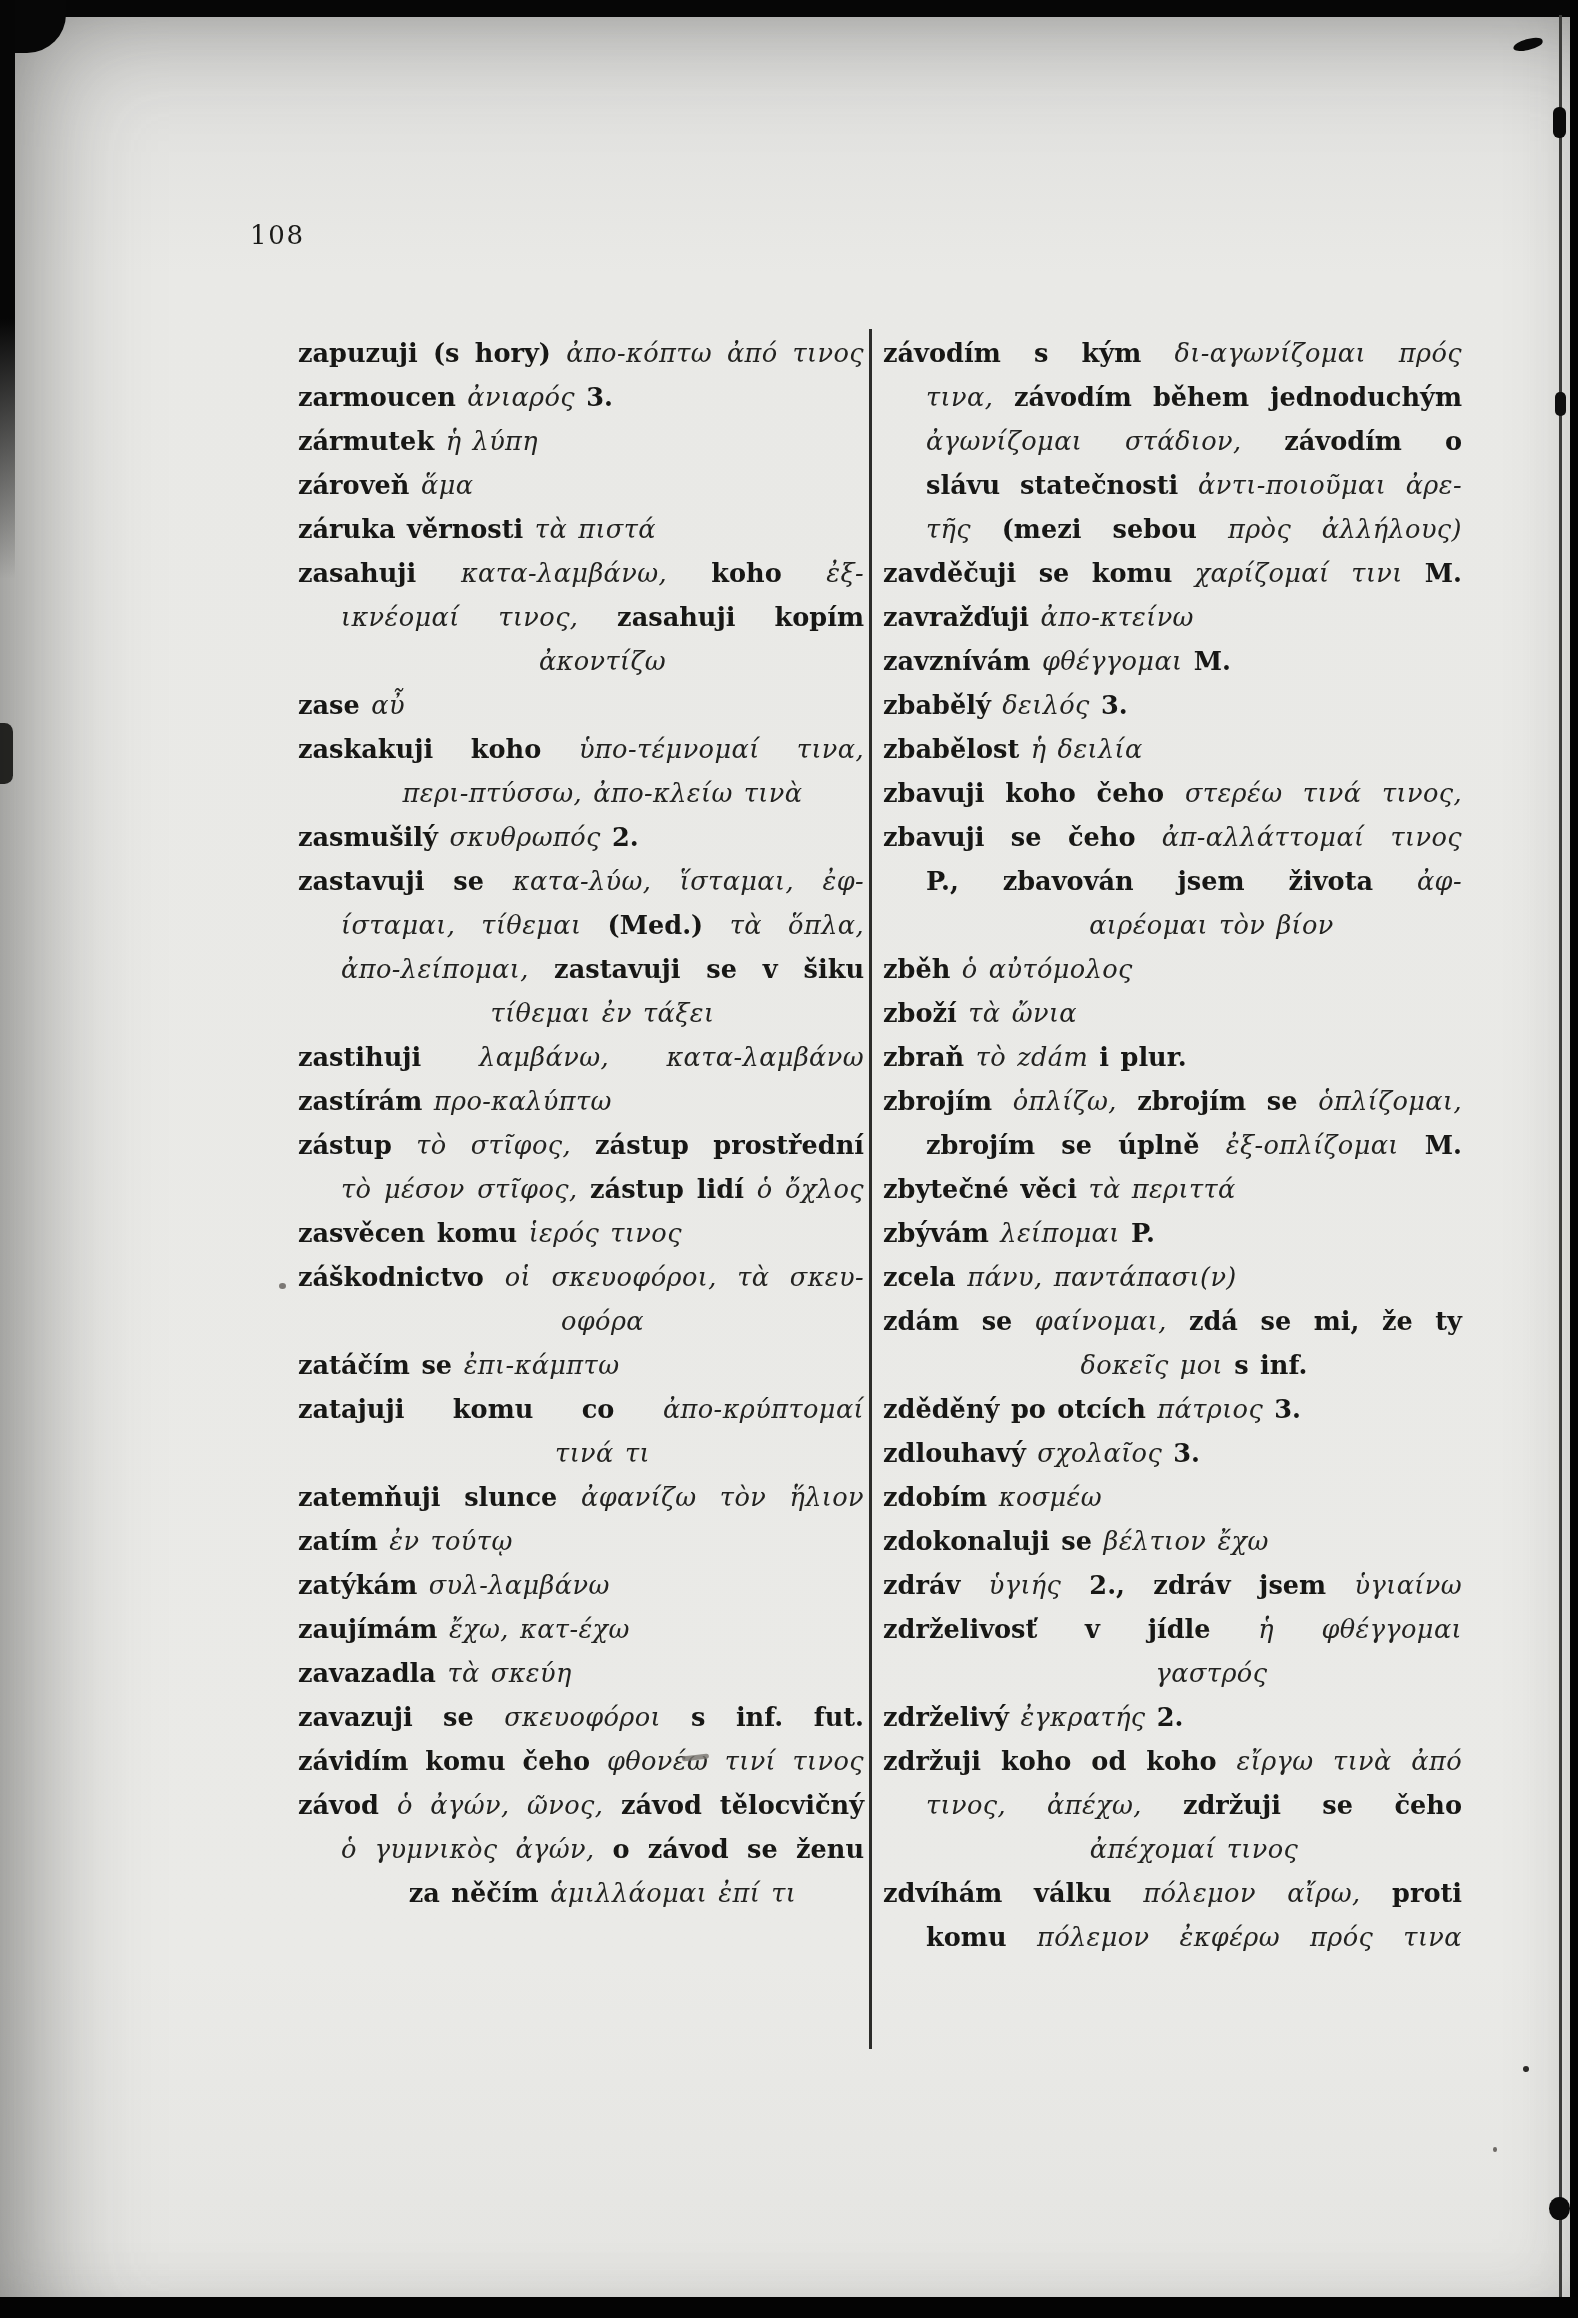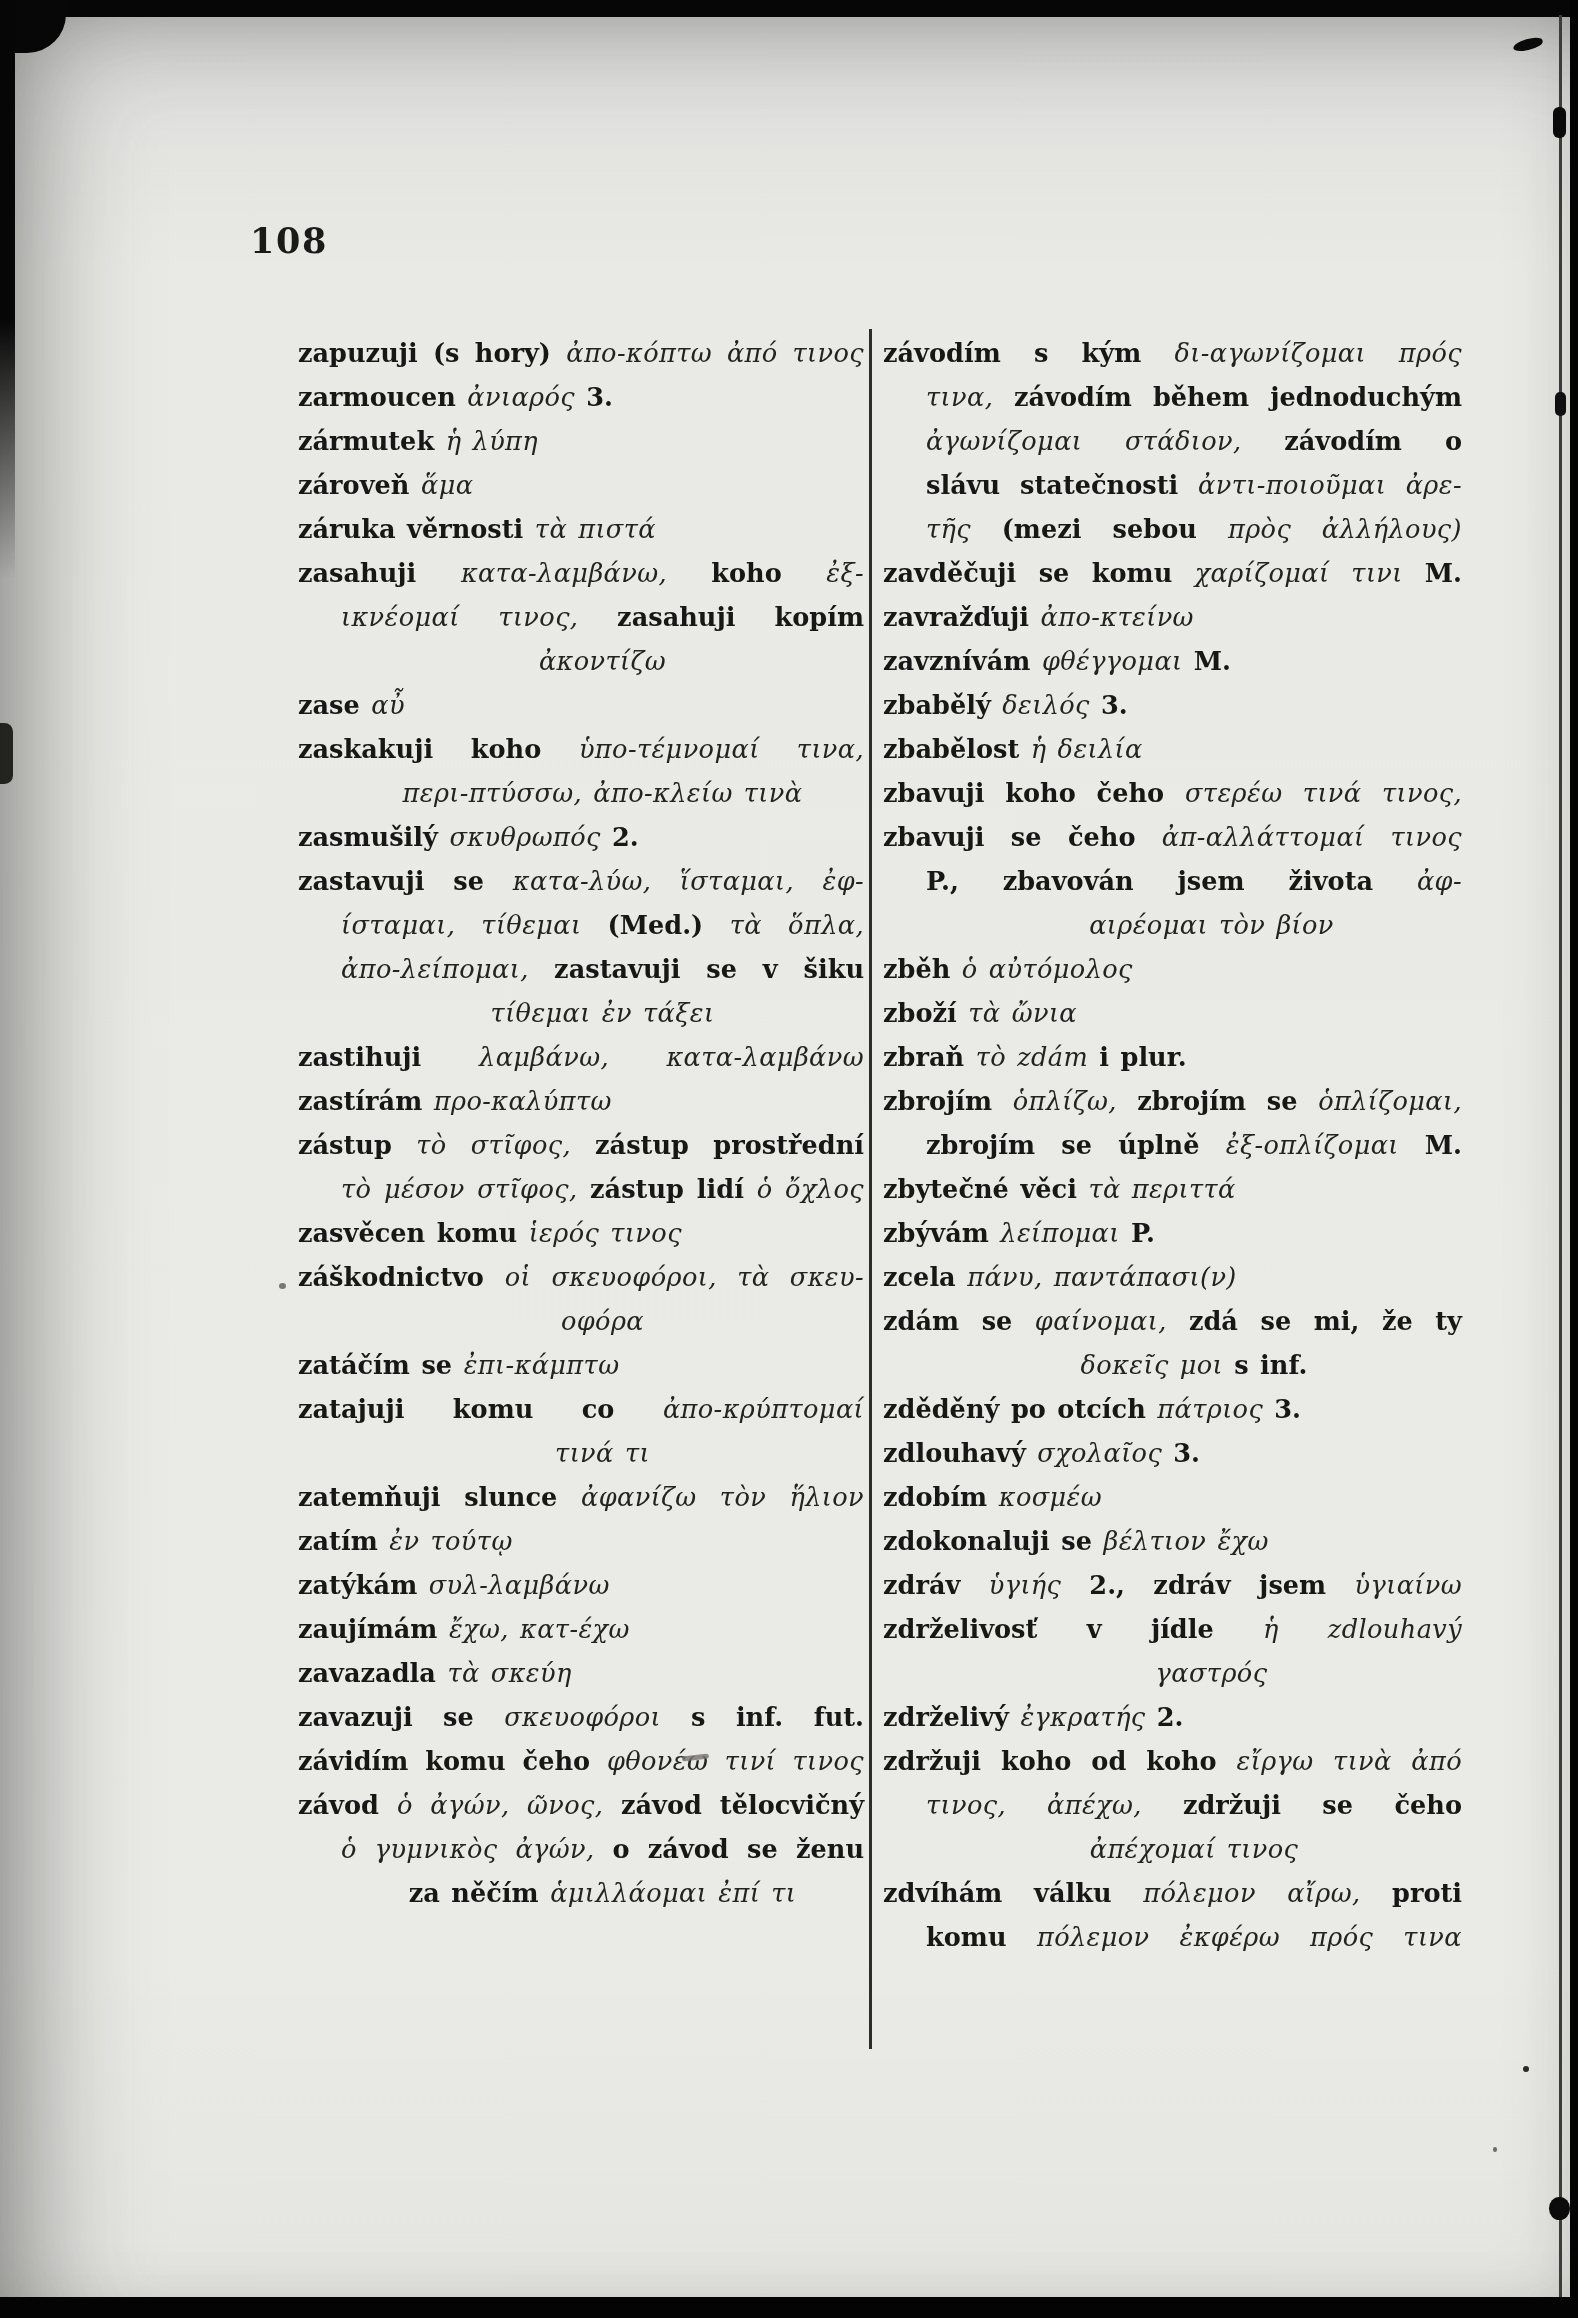--- a/index.html
+++ b/index.html
@@ -25,21 +25,21 @@
   .fold-ink-blob-3{position:absolute;left:1549px;top:2197px;width:20.5px;height:23px;background:#0b0b0b;border-radius:50%;}
   .ink-mark-comma{position:absolute;left:1513px;top:39px;width:30px;height:11px;background:#0a0a0a;
         border-radius:60% 40% 55% 45%;transform:rotate(-12deg);}
   .scan-border-bottom{position:absolute;left:0;top:2297px;width:1579px;height:21px;background:#040404;}
   .ink-speck-a{position:absolute;left:279px;top:1283px;width:6.8px;height:6px;background:#55524e;border-radius:50%;opacity:.75;}
   .ink-speck-b{position:absolute;left:682px;top:1755px;width:27px;height:5.1px;background:#77736e;
         border-radius:2.6px;transform:rotate(-7deg);opacity:.8;}
   .ink-speck-c{position:absolute;left:1523px;top:2066px;width:6px;height:6px;background:#2c2a28;border-radius:50%;}
   .ink-speck-d{position:absolute;left:1493px;top:2147px;width:4.3px;height:5.1px;background:#6e6a66;border-radius:50%;}
   
-  .page-number{position:absolute;left:250px;top:220px;font-size:35px;font-weight:bold;
+  .page-number{position:absolute;left:250px;top:220px;font-size:26px;font-weight:normal;
         color:#1a1a18;letter-spacing:1.7px;}
   .column{position:absolute;top:331px;color:#1d1d1b;}
   #col-left{left:298px;width:566px;}
   #col-right{left:883px;width:579px;}
   .column-divider{position:absolute;left:869px;top:329px;width:2.6px;height:1720px;background:#2c2c2a;}
   .line{height:44px;line-height:44px;font-size:25.6px;word-spacing:2.6px;white-space:normal;overflow:visible;}
   .line.j{text-align:justify;text-align-last:justify;-moz-text-align-last:justify;text-justify:inter-word;}
   .ind1{padding-left:43px;text-align:center;}
   .ind2{padding-left:78px;text-align:center;}
   .latin{font-weight:bold;color:#171715;}
@@ -113,21 +113,21 @@
       <div class="line ind0"><span class="latin">zbytečné věci </span><span class="greek">τὰ περιττά</span></div>
       <div class="line ind0"><span class="latin">zbývám </span><span class="greek">λείπομαι </span><span class="latin">P.</span></div>
       <div class="line ind0"><span class="latin">zcela </span><span class="greek">πάνυ, παντάπασι(ν)</span></div>
       <div class="line ind0 j"><span class="latin">zdám se </span><span class="greek">φαίνομαι, </span><span class="latin">zdá se mi, že ty</span></div>
       <div class="line ind1"><span class="greek">δοκεῖς μοι </span><span class="latin">s inf.</span></div>
       <div class="line ind0"><span class="latin">zděděný po otcích </span><span class="greek">πάτριος </span><span class="latin">3.</span></div>
       <div class="line ind0"><span class="latin">zdlouhavý </span><span class="greek">σχολαῖος </span><span class="latin">3.</span></div>
       <div class="line ind0"><span class="latin">zdobím </span><span class="greek">κοσμέω</span></div>
       <div class="line ind0"><span class="latin">zdokonaluji se </span><span class="greek">βέλτιον ἔχω</span></div>
       <div class="line ind0 j"><span class="latin">zdráv </span><span class="greek">ὑγιής </span><span class="latin">2., zdráv jsem </span><span class="greek">ὑγιαίνω</span></div>
-      <div class="line ind0 j"><span class="latin">zdrželivosť v jídle </span><span class="greek">ἡ zdlouhavý</span></div>
+      <div class="line ind0 j"><span class="latin">zdrželivosť v jídle </span><span class="greek">ἡ φθέγγομαι</span></div>
       <div class="line ind2"><span class="greek">γαστρός</span></div>
       <div class="line ind0"><span class="latin">zdrželivý </span><span class="greek">ἐγκρατής </span><span class="latin">2.</span></div>
       <div class="line ind0 j"><span class="latin">zdržuji koho od koho </span><span class="greek">εἴργω τινὰ ἀπό</span></div>
       <div class="line ind1 j"><span class="greek">τινος, ἀπέχω, </span><span class="latin">zdržuji se čeho</span></div>
       <div class="line ind1"><span class="greek">ἀπέχομαί τινος</span></div>
       <div class="line ind0 j"><span class="latin">zdvíhám válku </span><span class="greek">πόλεμον αἴρω, </span><span class="latin">proti</span></div>
       <div class="line ind1 j"><span class="latin">komu </span><span class="greek">πόλεμον ἐκφέρω πρός τινα</span></div>
     </div>
 
   <div class="vignette"></div>

